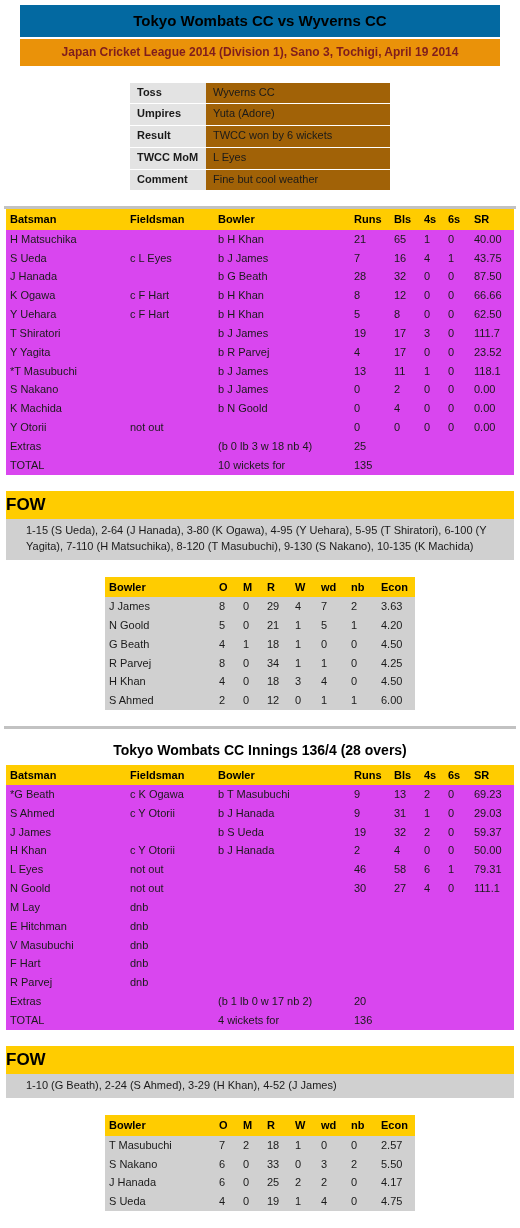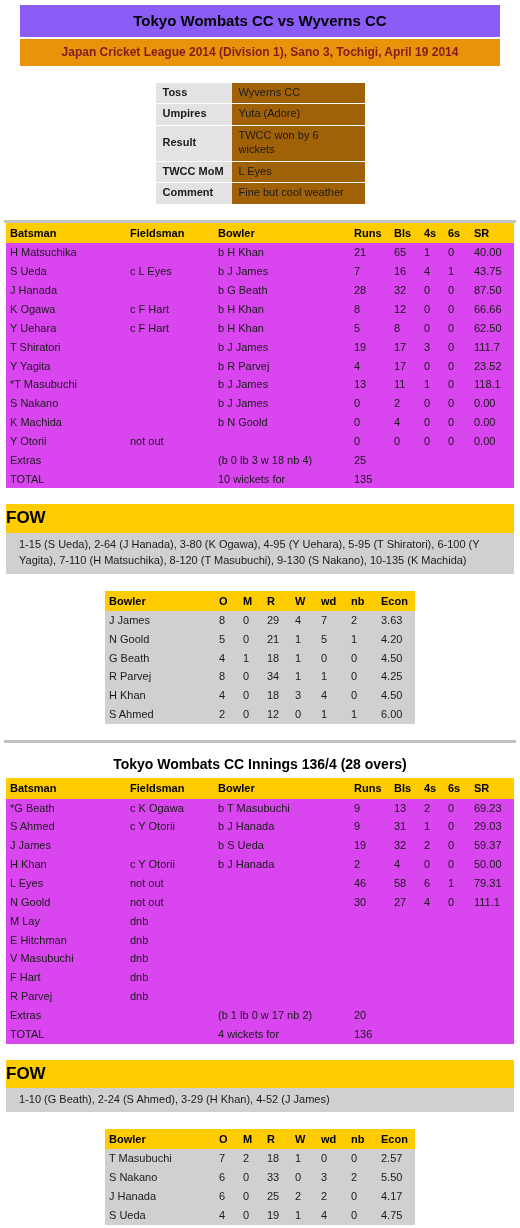--- a/index.html
+++ b/index.html
@@ -12,21 +12,21 @@
     width: 520px;
     font-family: "Liberation Sans", sans-serif;
     font-size: 11px;
     color: #1a1a1a;
     -webkit-font-smoothing: antialiased;
   }
   .page { width: 520px; position: relative; }
 
   
   .banner {
-    background: #8b5cf6;
+    background: #0369a1;
     margin: 5px 20px 0 20px;
     border-bottom: 2px solid #ffffff;
     text-align: center;
   }
   .banner-title {
     font-size: 15px;
     font-weight: bold;
     color: #000000;
     padding: 8px 4px 7px 4px;
     line-height: 1.1;
@@ -41,21 +41,21 @@
     font-weight: bold;
     color: #7f1d1d;
     padding: 7px 4px 7px 4px;
     line-height: 1.1;
   }
 
   
   .info-wrap { display: flex; justify-content: center; margin-top: 17px; }
   table.info {
     border-collapse: collapse;
-    width: 209px;
+    width: 260px;
     background: #d4d4d4;
   }
   table.info td {
     padding: 3px 7px 4px 7px;
     font-size: 11px;
     border-bottom: 1px solid #ffffff;
     line-height: 1.25;
   }
   table.info tr:last-child td { border-bottom: none; }
   table.info td.k {
@@ -121,21 +121,21 @@
     background: #fc0;
     font-weight: bold;
     font-size: 17px;
     padding: 3px 0 3px 0;
     color: #000;
     line-height: 1.3;
   }
   .fow-body {
     background: #d0d0d0;
     font-size: 11px;
-    padding: 3px 5px 5px 13px;
+    padding: 3px 5px 5px 20px;
     line-height: 1.5;
   }
 
   
   .bowl-wrap { display: flex; justify-content: center; margin-top: 17px; }
   table.bowl {
     border-collapse: collapse;
     width: 310px;
     background: #d0d0d0;
     table-layout: fixed;

